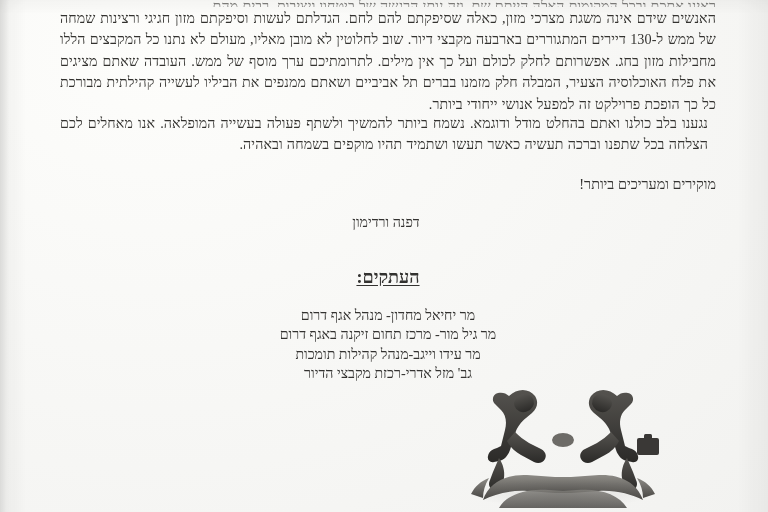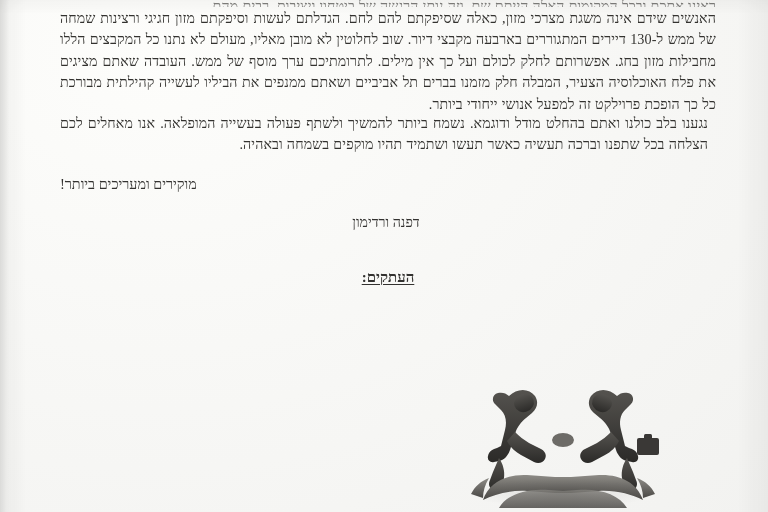--- a/index.html
+++ b/index.html
@@ -89,22 +89,22 @@
     top: 113px;
     right: 8px;
     left: 0;
   }
 
   .signoff {
     position: absolute;
     top: 176px;
     right: 0;
     left: 0;
-    padding: 0 36px 0 60px;
-    text-align: left;
+    padding: 0 52px 0 60px;
+    text-align: right;
     font-size: 14.4px;
     color: #333230;
   }
 
   .signature-block {
     position: absolute;
     top: 212px;
     right: 0;
     left: 0;
     padding: 0 52px 0 56px;
@@ -126,21 +126,21 @@
     font-size: 14.2px;
     line-height: 19.6px;
     color: #333230;
   }
   .cc-title {
     display: inline-block;
     font-weight: bold;
     text-decoration: underline;
     text-underline-offset: 2px;
     margin: 0 0 18px 0;
-    font-size: 15px;
+    font-size: 18px;
   }
   .cc-list {
     list-style: none;
     margin: 0;
     padding: 0;
   }
   .cc-list li {
     margin: 0;
     padding: 0;
     white-space: nowrap;
@@ -188,20 +188,26 @@
     </div>
 
     <div class="signoff">מוקירים ומעריכים ביותר!</div>
 
     <div class="signature-block">
       <span class="name">דפנה ורדימון</span>
     </div>
 
     <div class="cc-section">
       <span class="cc-title">העתקים:</span>
+      <ul class="cc-list">
+        <li>מר יחיאל מחדון- מנהל אגף דרום</li>
+        <li>מר גיל מור- מרכז תחום זיקנה באגף דרום</li>
+        <li>מר עידו וייגב-מנהל קהילות תומכות</li>
+        <li>גב' מזל אדרי-רכזת מקבצי הדיור</li>
+      </ul>
     </div>
 
   </div>
 
   <div class="illustration">
     <div class="illus-shadow"></div>
     <svg viewBox="0 0 216 130" xmlns="http://www.w3.org/2000/svg" aria-hidden="true">
       <defs>
         <linearGradient id="inkGrad" x1="0" y1="0" x2="0" y2="1">
           <stop offset="0%" stop-color="#55534f"></stop>

